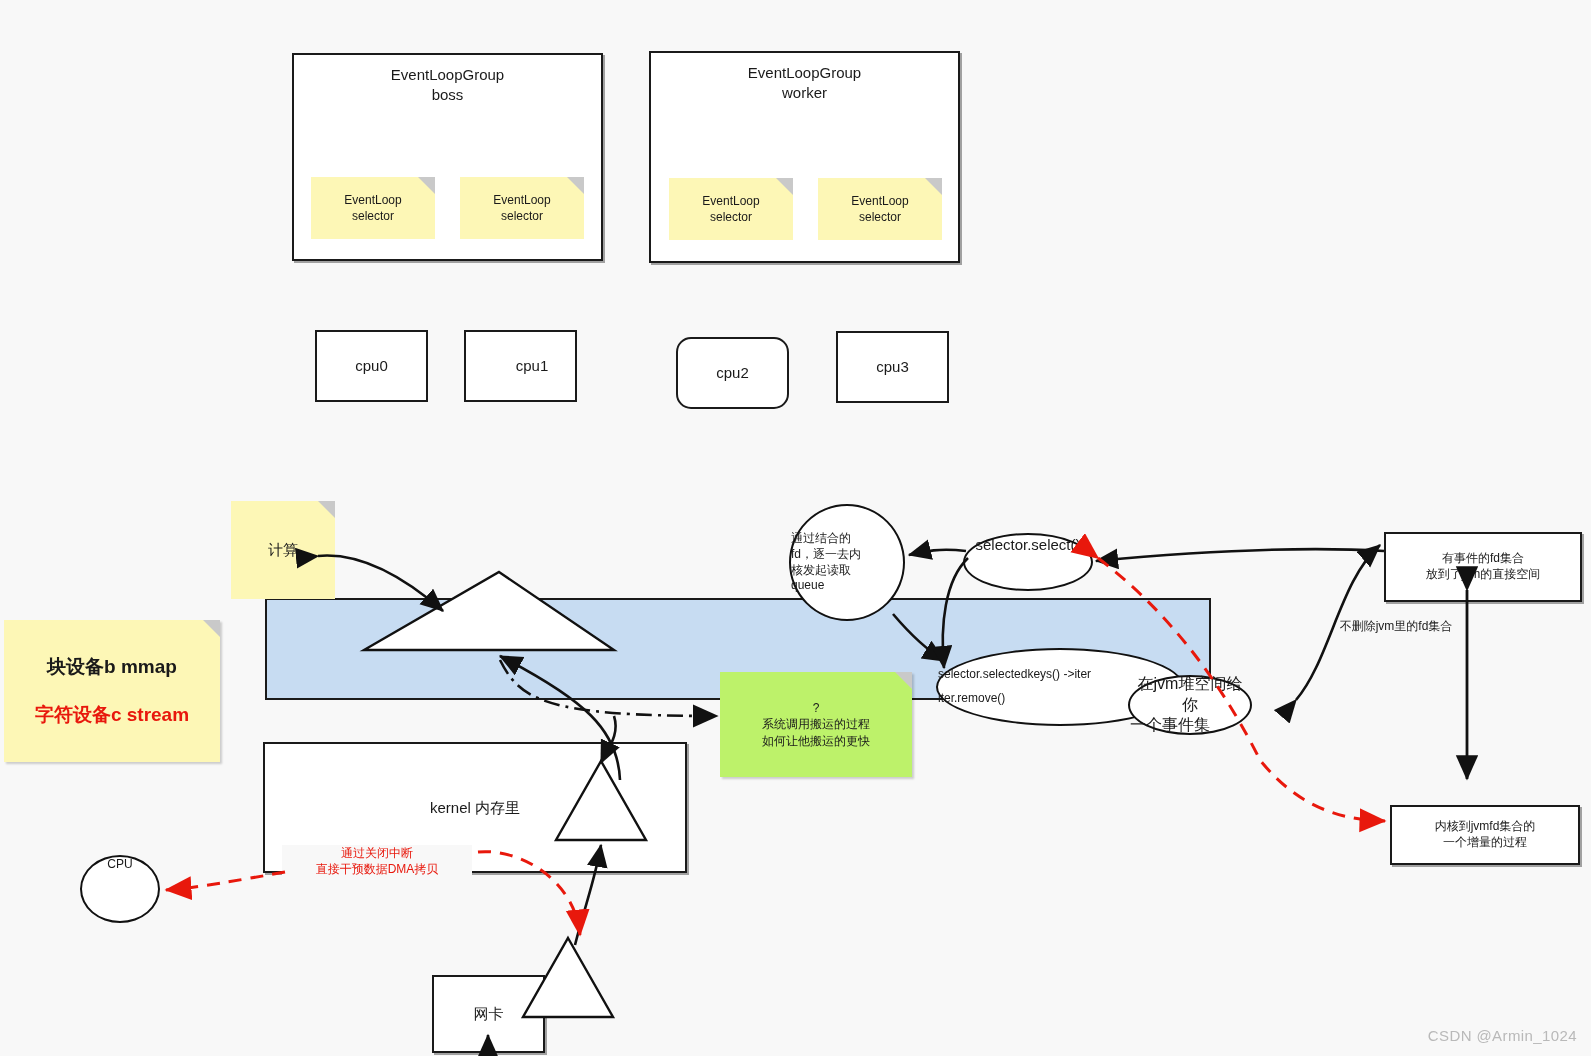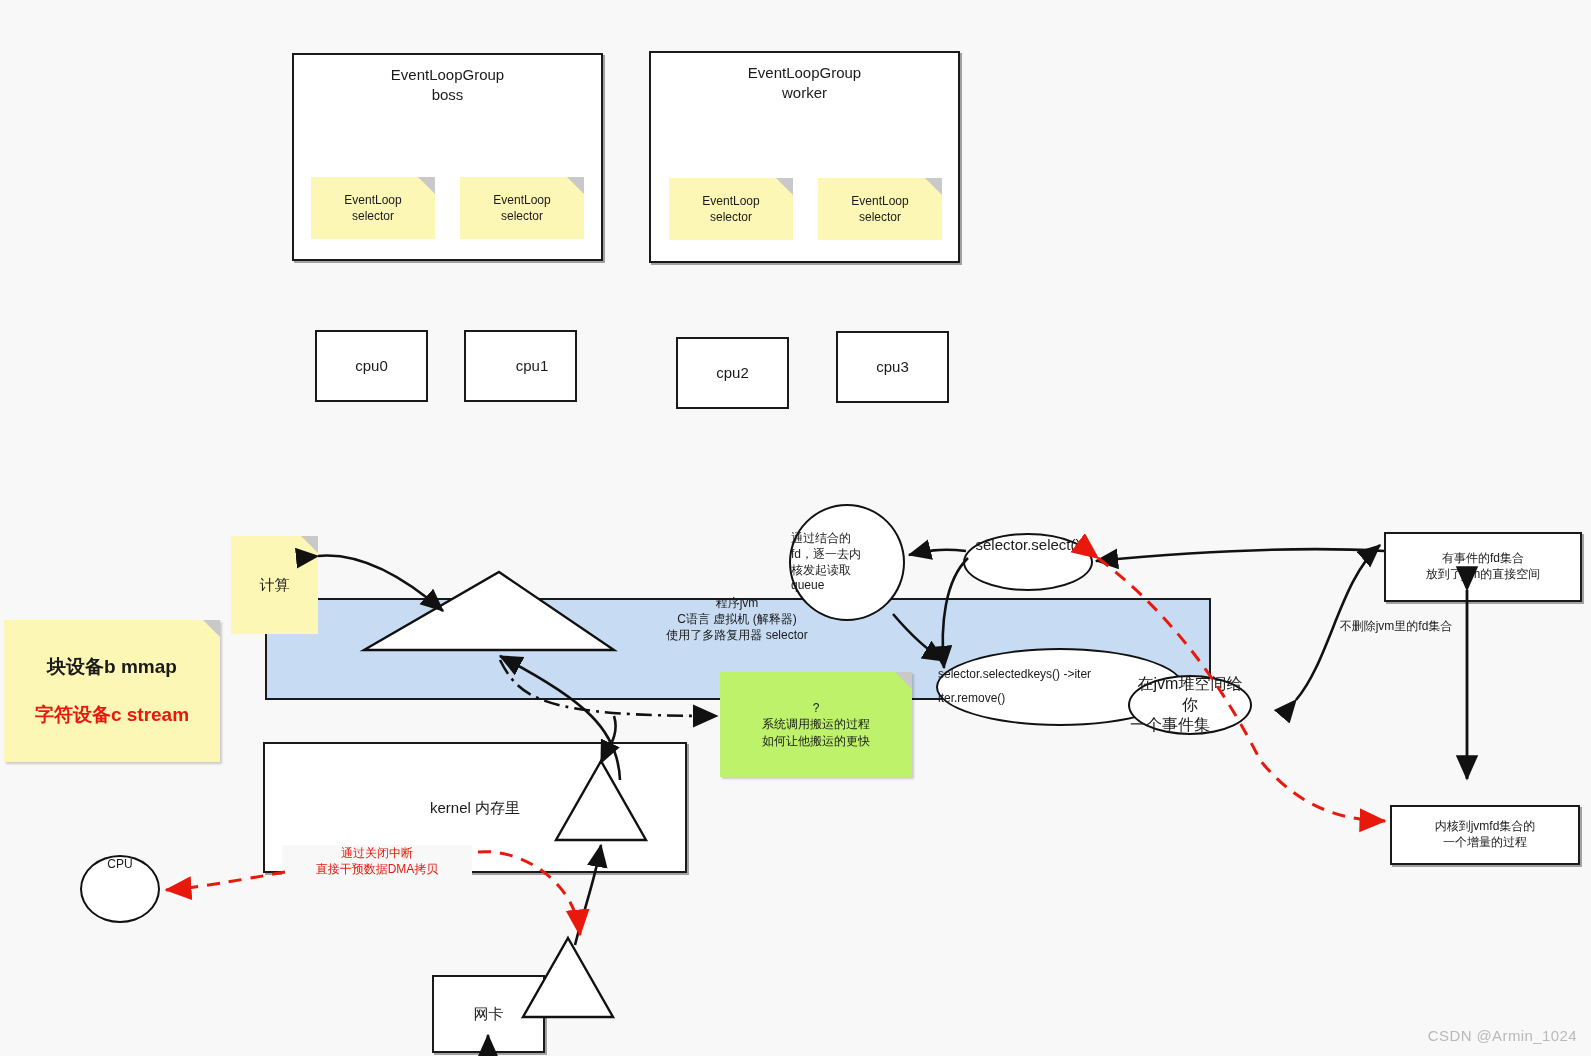--- a/index.html
+++ b/index.html
@@ -73,50 +73,45 @@
       <div class="f14">selector</div>
     </div>
   </div>
 
   <div class="box f15" style="left:315px;top:310px;width:113px;height:72px;">
     <span>cpu0</span>
   </div>
   <div class="box f15" style="left:464px;top:310px;width:113px;height:72px;padding-left:23px;">
     <span>cpu1</span>
   </div>
-  <div class="box f15" style="left:676px;top:317px;width:113px;height:72px;">
+  <div class="box f15" style="left:676px;top:317px;width:113px;height:72px;border-radius:15px;">
     <span>cpu2</span>
   </div>
   <div class="box f15" style="left:836px;top:311px;width:113px;height:72px;">
     <span>cpu3</span>
   </div>
 
-  <div class="note" style="left:231px;top:536px;width:87px;height:98px;text-align:center;">
+  <div class="note" style="left:231px;top:501px;width:104px;height:98px;text-align:center;">
     <span class="fold"></span>
     <div class="f15">计算</div>
   </div>
 
   <div class="note shadowed" style="left:4px;top:620px;width:216px;height:142px;">
     <span class="fold"></span>
     <div class="f18 bold" style="margin-bottom:22px;">块设备b  mmap</div>
     <div class="f18 bold red">字符设备c stream</div>
   </div>
 
   <div class="note green shadowed" style="left:720px;top:672px;width:192px;height:105px;">
     <span class="fold"></span>
     <div class="f14">?</div>
     <div class="f14">系统调用搬运的过程</div>
     <div class="f14">如何让他搬运的更快</div>
   </div>
 
-  <div class="plain f14" style="left:612px;top:595px;width:250px;">
-    <div>程序jvm</div>
-    <div>C语言 虚拟机 (解释器)</div>
-    <div>使用了多路复用器 selector</div>
-  </div>
 
   <div class="tri-label" style="left:459px;top:605px;width:90px;text-align:center;">
     <span>jvmqueue</span>
   </div>
 
   <div class="box shadowed f15" style="left:263px;top:722px;width:424px;height:131px;">
     <span>kernel  内存里</span>
   </div>
   <div class="tri-label" style="left:573px;top:797px;width:60px;text-align:center;">
     <span>queue</span>

